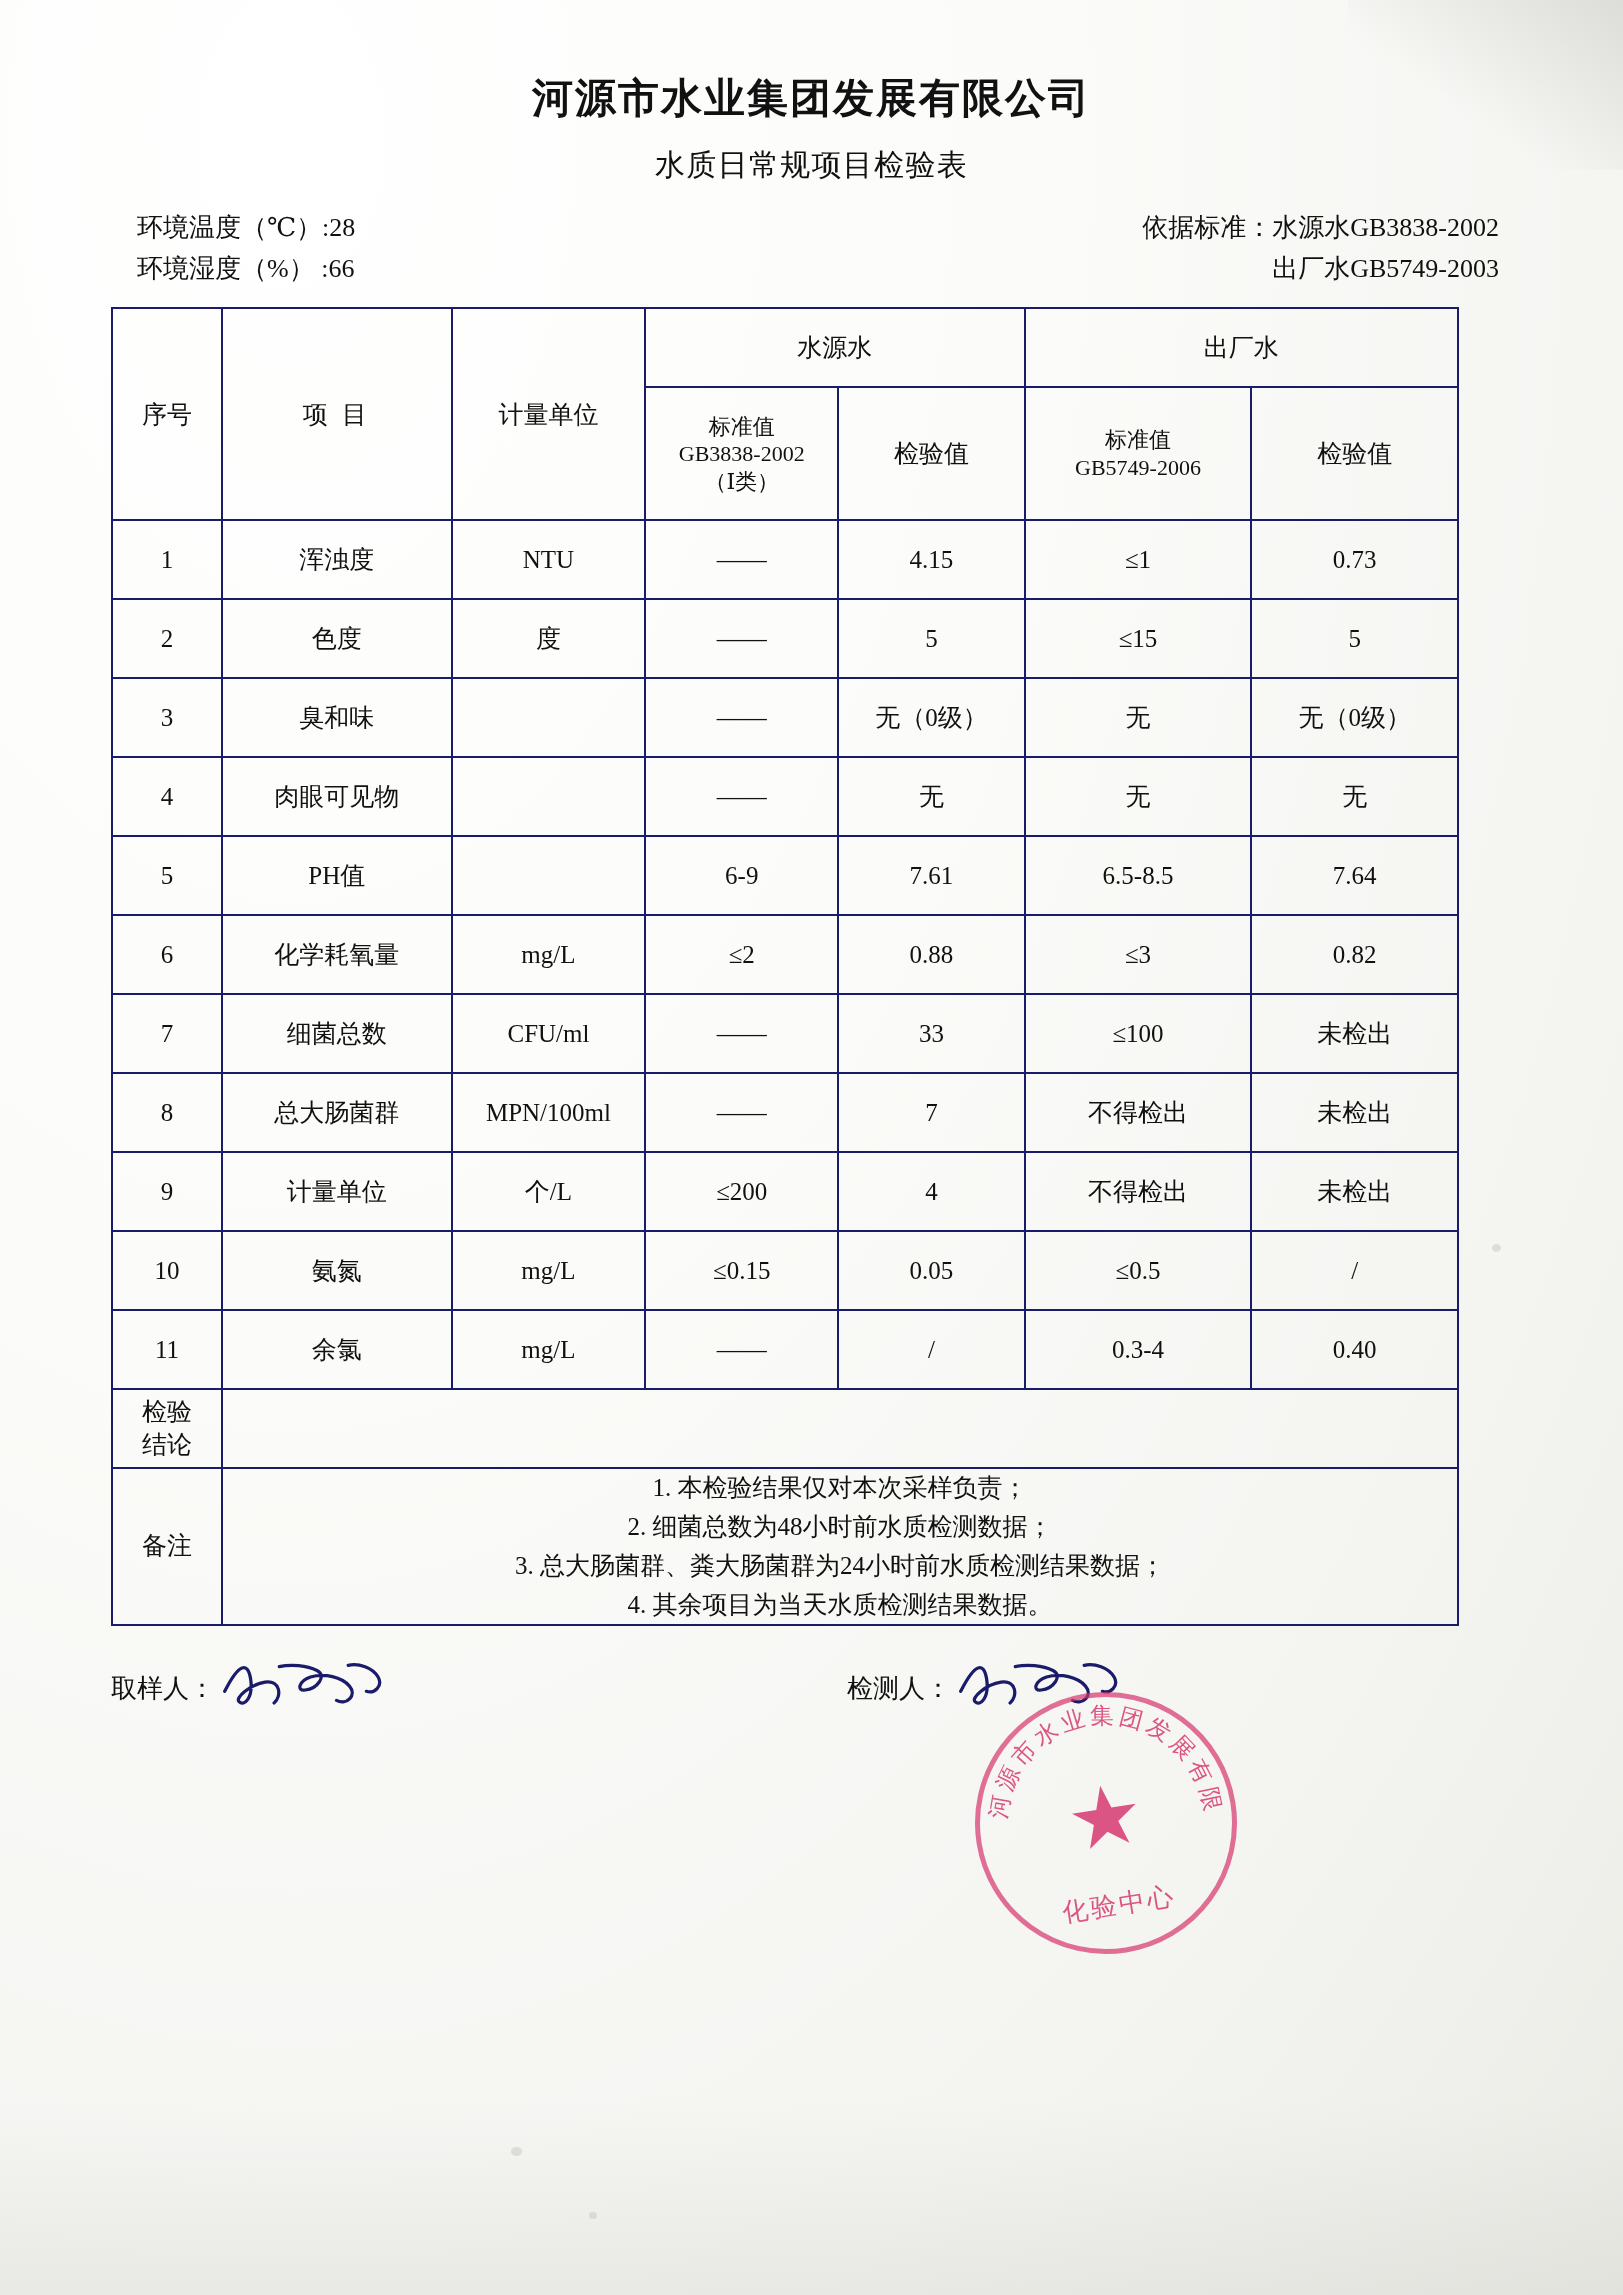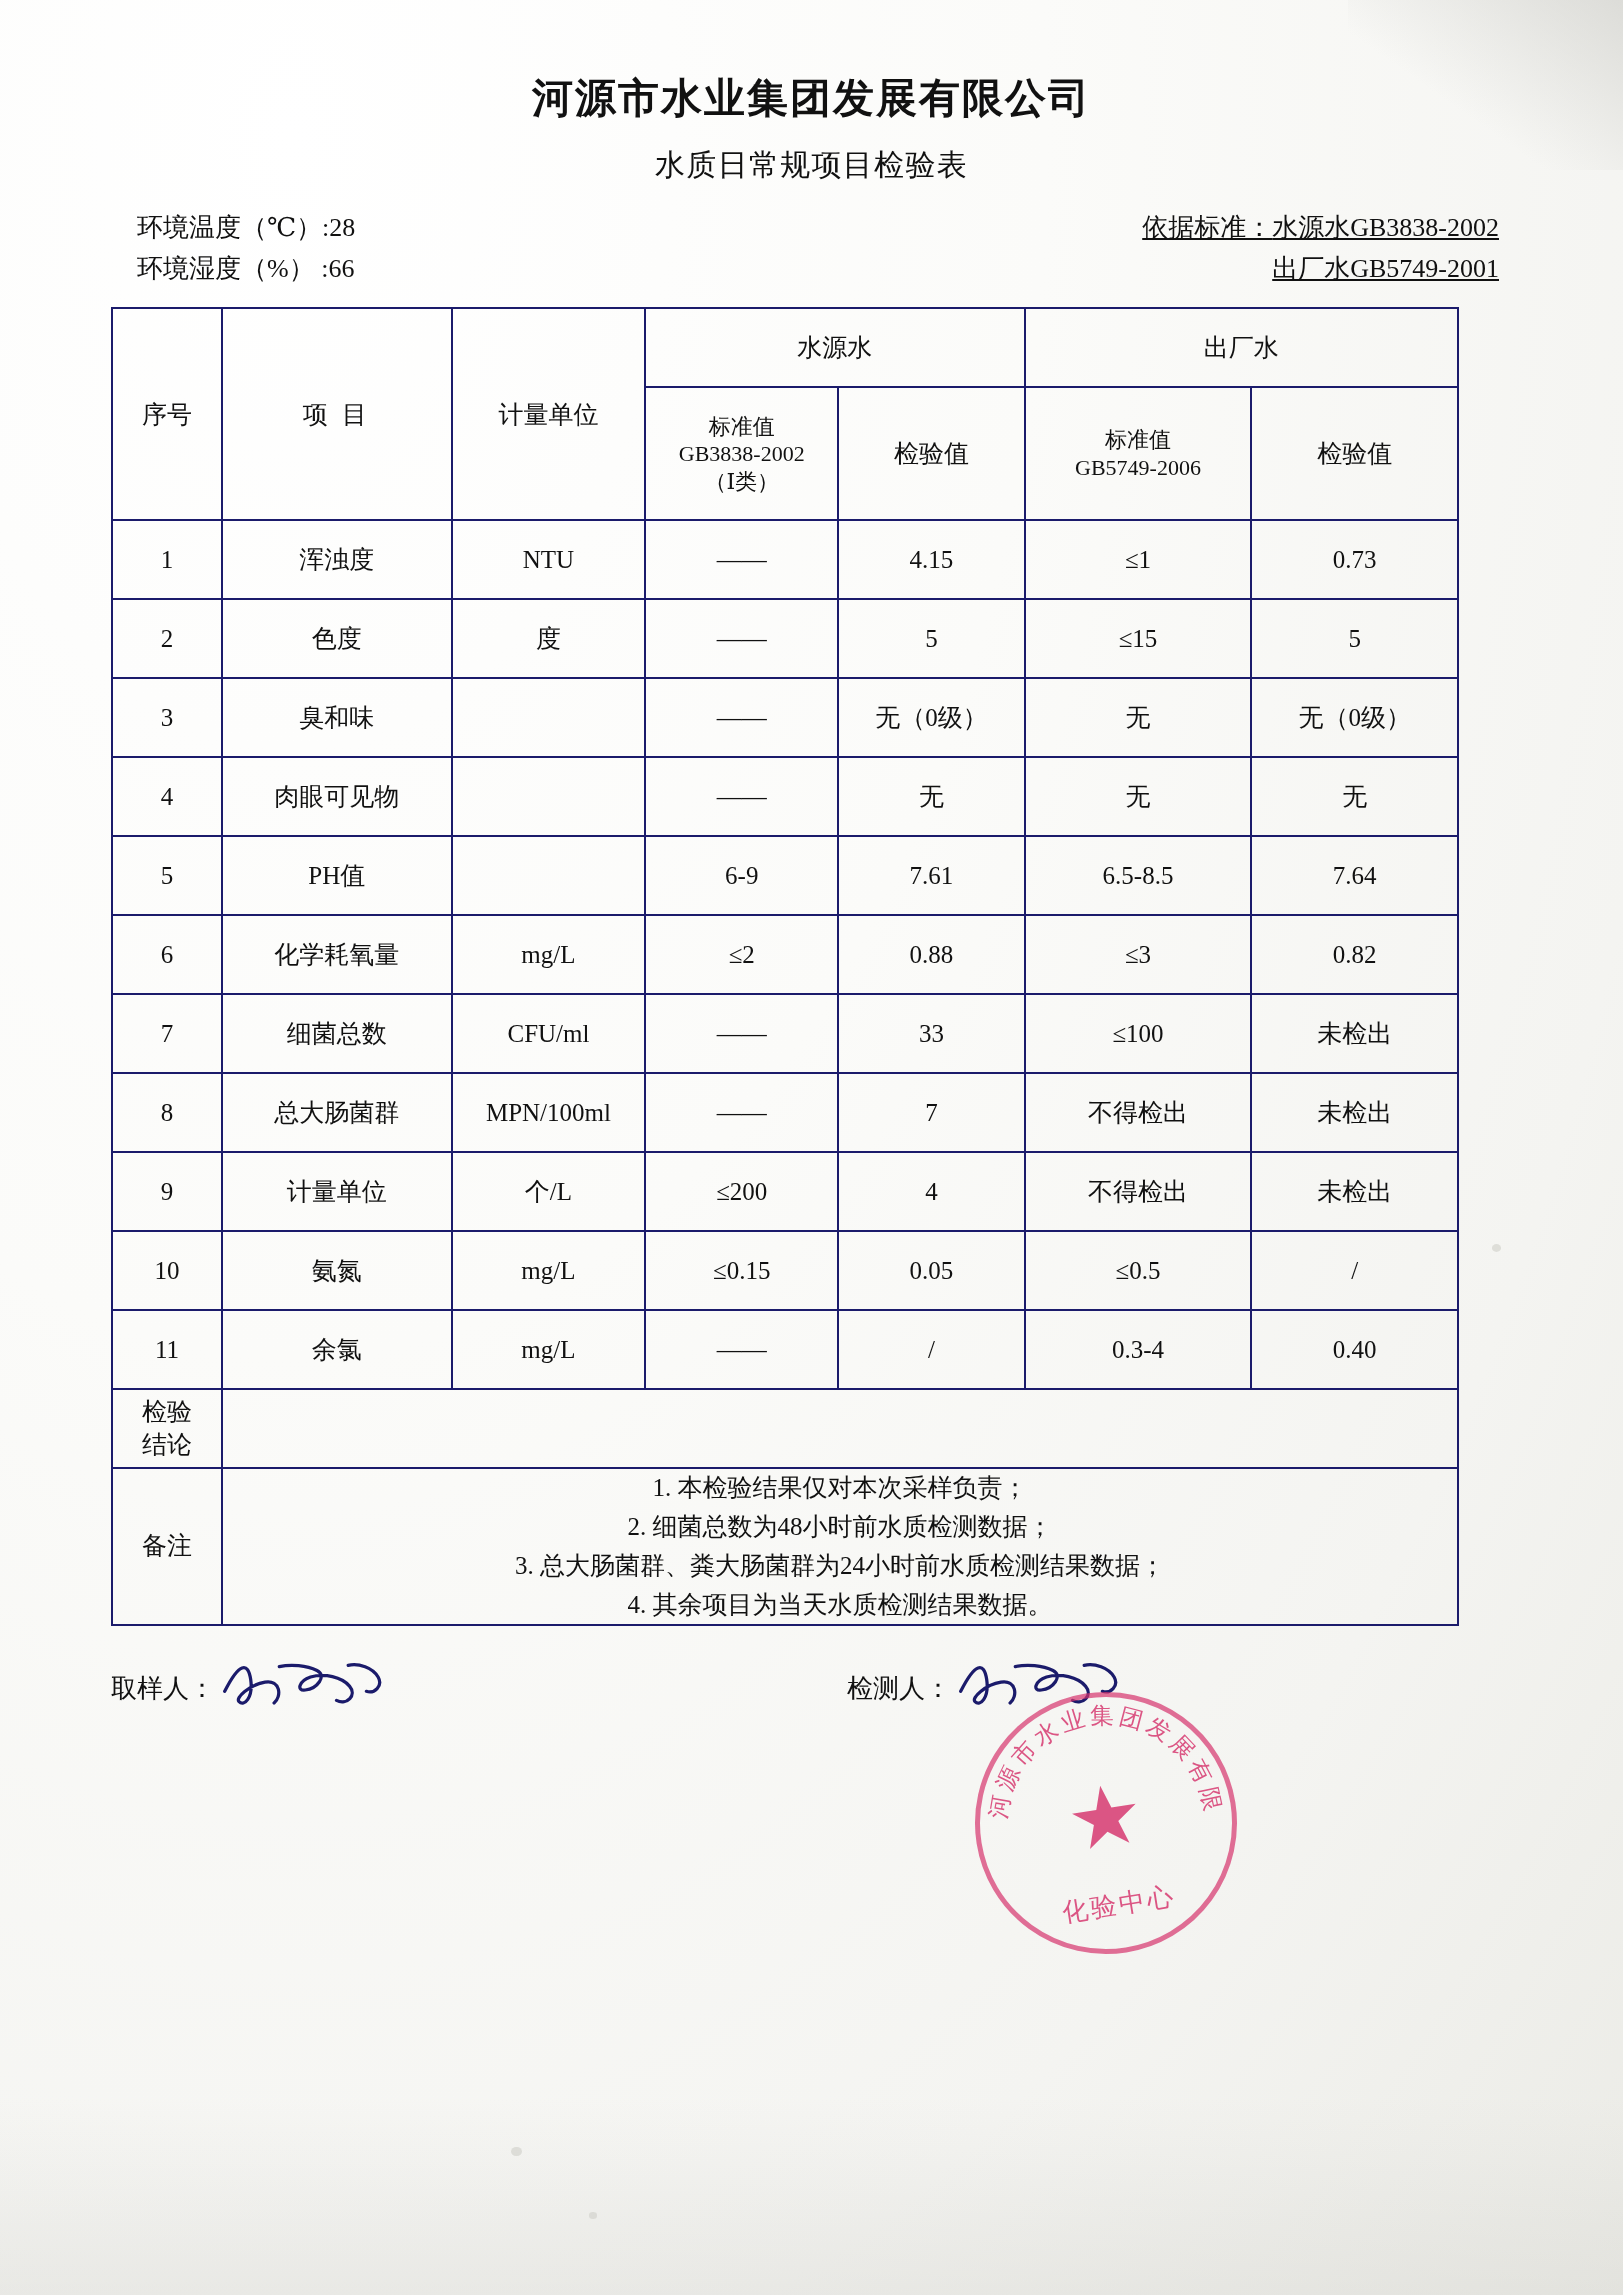--- a/index.html
+++ b/index.html
@@ -71,21 +71,20 @@
   }
   .meta-row {
     display: flex;
     align-items: flex-start;
   }
   .meta-left { padding-left: 39px; }
   .meta-right {
     margin-left: auto;
     padding-right: 26px;
     text-align: left;
-    text-decoration: underline;
   }
   .meta-line-1 { padding-left: 39px; }
 
   table.report {
     margin-top: 18.3px;
     border-collapse: collapse;
     width: 1348px;
     margin-left: 13px;
     table-layout: fixed;
   }
@@ -207,21 +206,21 @@
       </span>
       <span class="meta-right">
         <span>依据标准：</span><span>水源水GB3838-2002</span>
       </span>
     </div>
     <div class="meta-row">
       <span class="meta-left">
         <span>环境湿度（%）  :</span><span>66</span>
       </span>
       <span class="meta-right" style="padding-right:26px;">
-        <span style="display:inline-block;width:92px;"></span><span>出厂水GB5749-2001</span>
+        <span style="display:inline-block;width:92px;"></span><span>出厂水GB5749-2003</span>
       </span>
     </div>
   </div>
 
   <table class="report">
     <colgroup>
       <col style="width:108px">
       <col style="width:226px">
       <col style="width:190px">
       <col style="width:190px">

